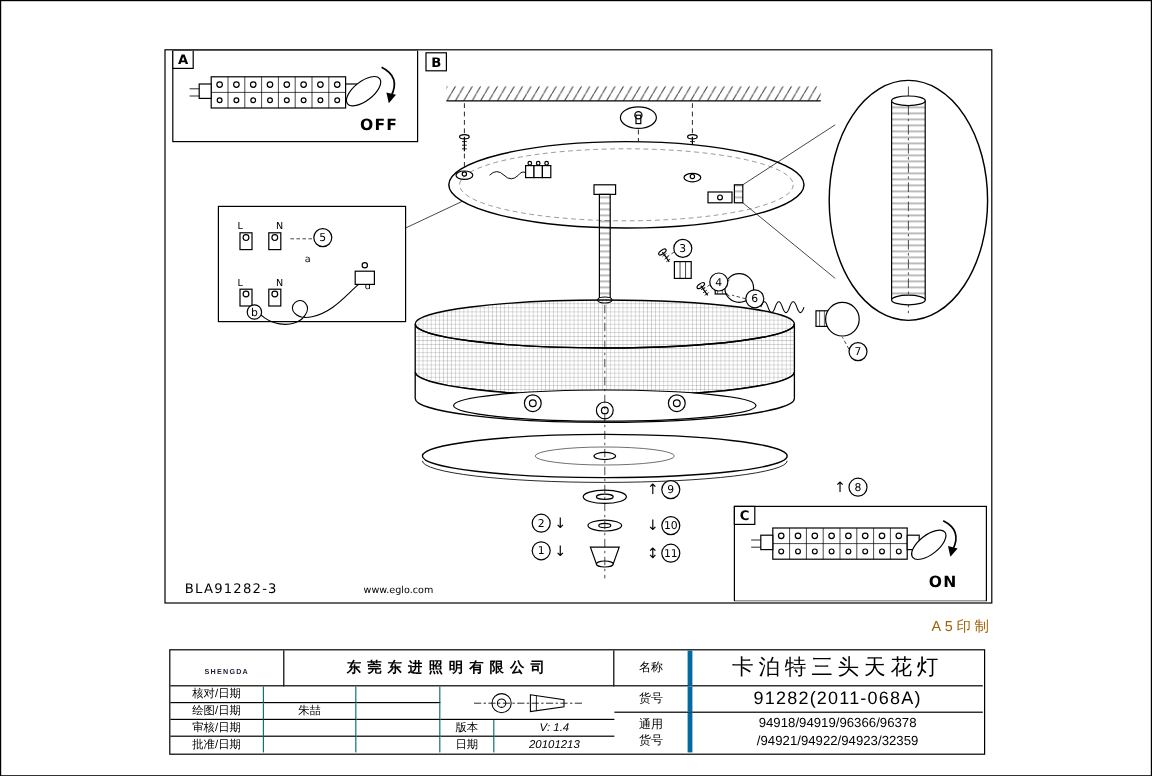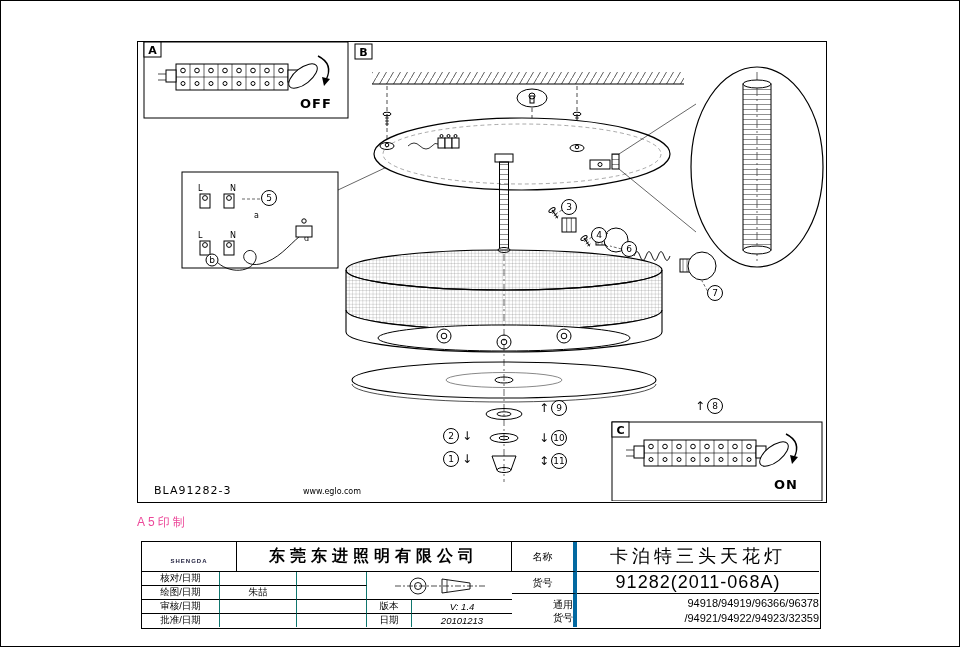--- a/index.html
+++ b/index.html
@@ -5,37 +5,37 @@
   html,body{margin:0;padding:0;background:#fff;font-family:"Liberation Sans","DejaVu Sans",sans-serif;}
   .page{position:relative;width:958px;height:645px;border:1px solid #000;background:#fff;overflow:hidden;}
   .frame{position:absolute;left:136px;top:40px;width:690px;height:462px;border:1.5px solid #000;box-sizing:border-box;background:#fff;}
   .frame svg{display:block;}
   svg text{font-family:"DejaVu Sans",sans-serif;fill:#000;}
   .co{fill:#fff;stroke:#000;stroke-width:1;}
   .cot{font-size:9px;text-anchor:middle;}
   .arr{font-size:12px;text-anchor:middle;}
   .lbl{font-size:11px;font-weight:bold;text-anchor:middle;}
   .sm{font-size:8px;}
-  .print-note{position:absolute;left:136px;top:513px;width:690px;text-align:left;font-size:12px;letter-spacing:3px;color:#ec4899;}
+  .print-note{position:absolute;left:136px;top:513px;width:690px;text-align:right;font-size:12px;letter-spacing:3px;color:#a16207;}
   .footer{position:absolute;left:140px;top:540px;width:680px;height:88px;border:1.5px solid #000;box-sizing:border-box;background:#fff;}
   .cell{position:absolute;box-sizing:border-box;border-right:1px solid #000;border-bottom:1px solid #000;display:flex;align-items:center;justify-content:center;overflow:hidden;gap:20px;}
   .logo-cell{left:0;top:0;width:95px;height:30px;flex-direction:column;line-height:1;}
   .logo-script{font-family:"DejaVu Serif",serif;font-style:italic;font-weight:bold;font-size:13px;color:#1c1c3a;}
   .logo-l1{font-size:6px;font-weight:bold;letter-spacing:1px;color:#1c1c3a;margin-top:1px;}
   .logo-l2{font-size:5.5px;letter-spacing:2px;color:#1c1c3a;}
-  .company-cell{left:95px;top:0;width:275px;height:30px;font-weight:bold;font-size:16px;letter-spacing:5px;}
+  .company-cell{left:95px;top:0;width:275px;height:30px;font-weight:bold;font-size:12px;letter-spacing:5px;}
   .leftgrid{position:absolute;left:0;top:30px;width:370px;height:55px;display:grid;grid-template-columns:78px 77px 70px 45px 100px;grid-template-rows:repeat(4,1fr);}
   .lg{box-sizing:border-box;border-right:1px solid #0f766e;border-bottom:1px solid #000;display:flex;align-items:center;justify-content:center;font-size:9.5px;}
   .lg.nbr{border-right:none;font-style:italic;} .lg.nbb{border-bottom:none;}
   .symcell{grid-column:4/6;grid-row:1/3;border-right:none;}
   .rightgrid{position:absolute;left:370px;top:0;width:307px;height:85px;display:grid;grid-template-columns:65px 242px;grid-template-rows:30px 22px 33px;}
   .rg{box-sizing:border-box;border-right:4px solid #0369a1;border-bottom:1px solid #000;display:flex;align-items:center;justify-content:center;font-size:10px;text-align:center;flex-direction:column;line-height:1.3;}
-  .rg.nbr{border-right:none;} .rg.nbb{border-bottom:none;align-items:flex-end;}
+  .rg.nbr{border-right:none;} .rg.nbb{border-bottom:none;}
   .name-val{font-size:18px;letter-spacing:4px;font-family:Liberation Serif, serif;}
-  .item-val{font-size:18px;letter-spacing:1px;}
+  .item-val{font-size:15px;letter-spacing:1px;}
   .common-val{font-size:11px;}
 </style>
 </head>
 <body>
 
 <div class="page">
 
   <div class="frame">
     <svg width="687" height="459" viewBox="0 0 687 459">
       <defs>

